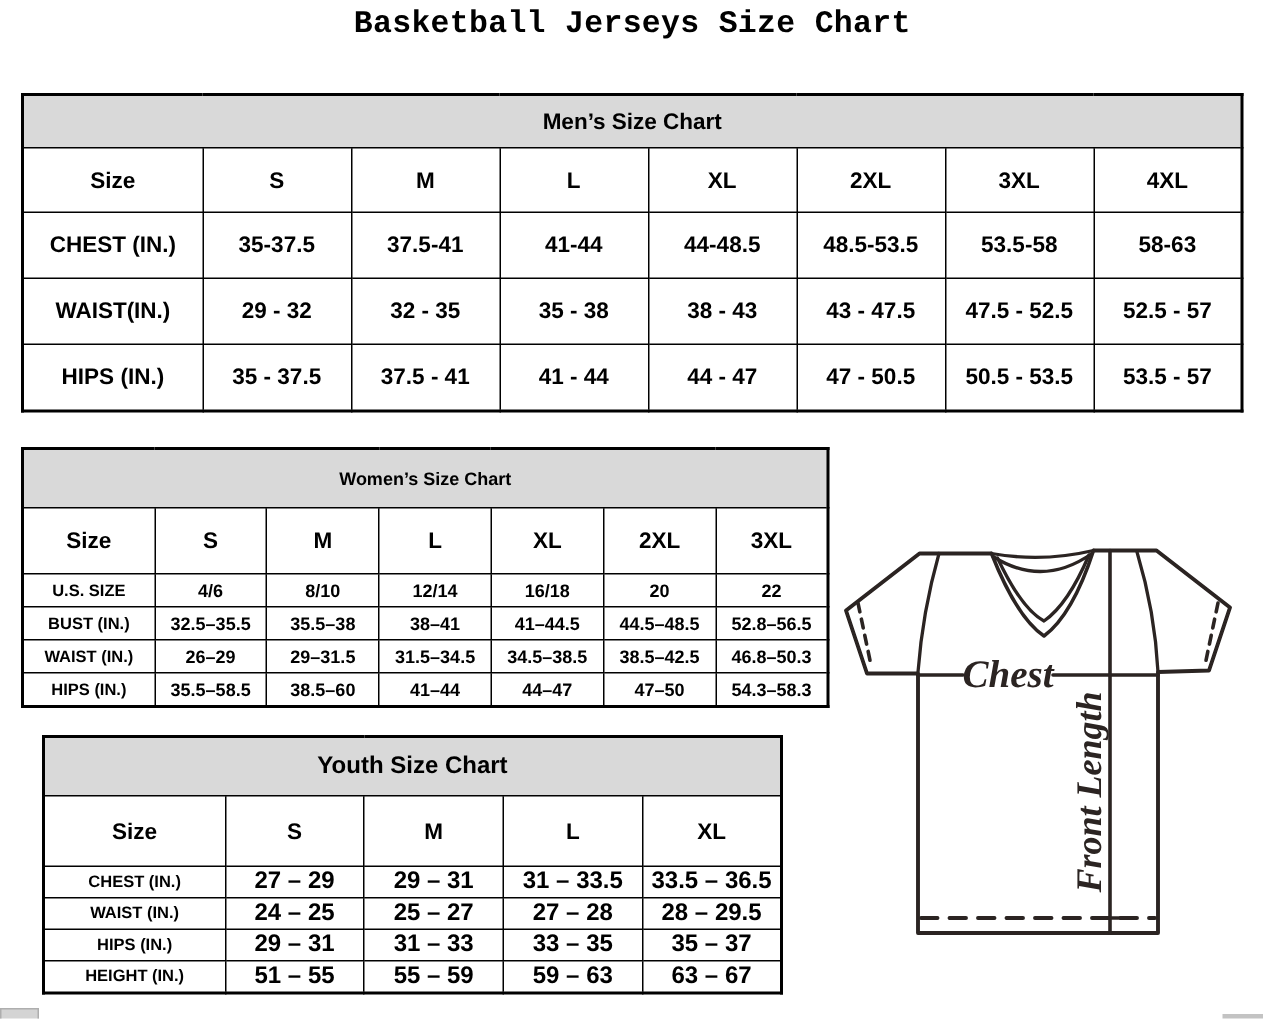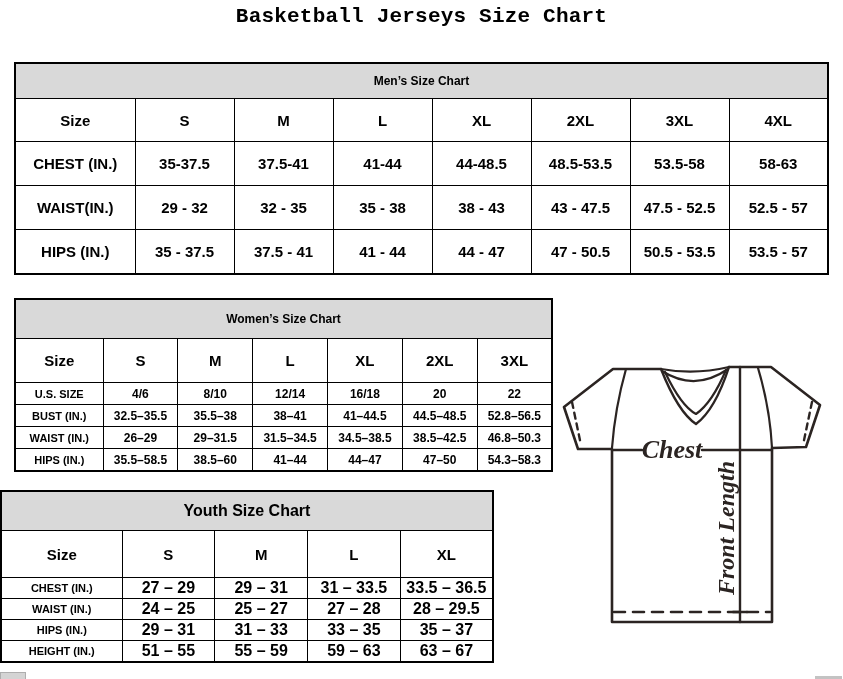--- a/index.html
+++ b/index.html
@@ -15,31 +15,31 @@
     position:absolute;border-collapse:collapse;table-layout:fixed;
     border:2px solid #000;background:#fff;
   }
   table.size-table td{
     border:1.5px solid #000;text-align:center;vertical-align:middle;
     font-weight:bold;padding:0;overflow:hidden;white-space:nowrap;
   }
   td.tbl-title{background:#d9d9d9;}
   
   #mens-table{left:14px;top:62px;width:815px;}
-  #mens-table .tbl-title{height:34px;font-size:12px;}
+  #mens-table .tbl-title{height:34px;font-size:15px;}
   #mens-table .head-row td{height:42px;font-size:15px;}
   #mens-table .data-row td{height:43px;font-size:15px;}
   
   #womens-table{left:14px;top:298px;width:539px;}
   #womens-table .tbl-title{height:38px;font-size:12px;}
   #womens-table .head-row td{height:43px;font-size:15px;}
   #womens-table .data-row td{height:21px;font-size:12px;}
   #womens-table .data-row td.row-label{font-size:11px;}
   
-  #youth-table{left:0;top:490px;width:494px;padding-left:45px;}
+  #youth-table{left:28px;top:490px;width:494px;padding-left:45px;}
   #youth-table .tbl-title{height:38px;font-size:16px;}
   #youth-table .head-row td{height:46px;font-size:15px;}
   #youth-table .data-row td{height:20px;font-size:16px;}
   #youth-table .data-row td.row-label{font-size:11px;}
   
   .jersey-wrap{position:absolute;left:551px;top:360px;width:288px;height:319px;text-align:right;}
   .jersey-wrap svg{display:block;}
   .measure-label{
     font-family:"Liberation Serif",serif;font-style:italic;font-weight:bold;
   }

